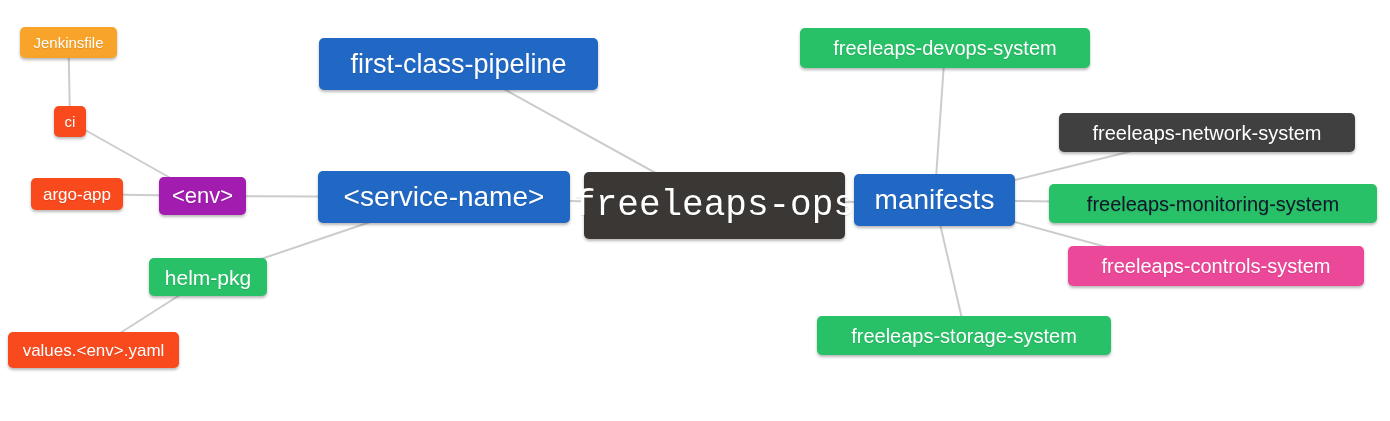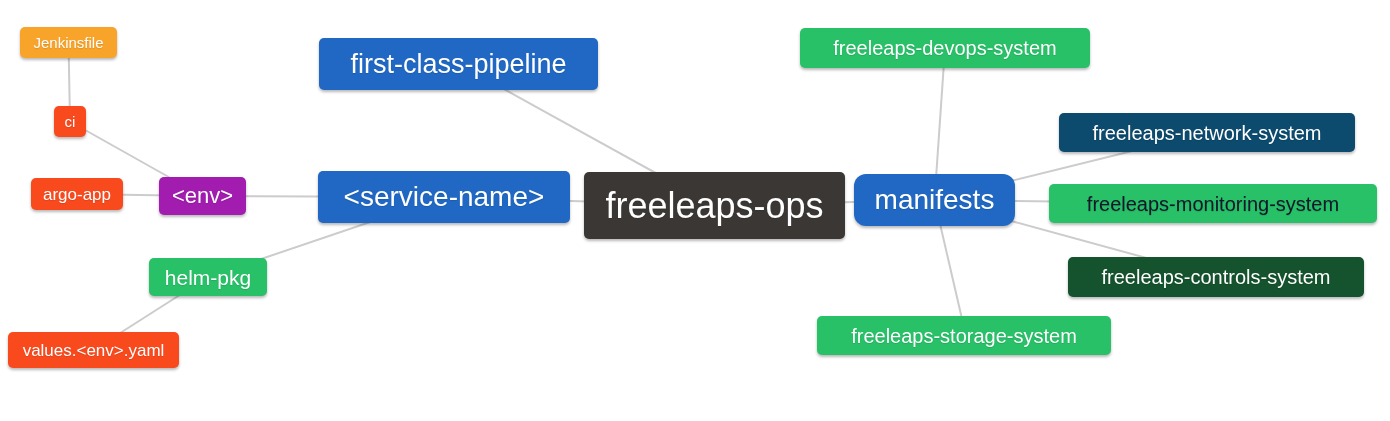--- a/index.html
+++ b/index.html
@@ -66,23 +66,23 @@
       <line x1="934.5" y1="200" x2="1216" y2="277" stroke="#CCCCCC" stroke-width="2"></line>
       <line x1="934.5" y1="200" x2="964" y2="327.5" stroke="#CCCCCC" stroke-width="2"></line>
     </svg>
   <div class="nodes-layer">
       <div class="node" style="left: 20px; top: 27px; width: 97px; height: 31px; background: rgb(248, 164, 42); font-size: 15px; color: rgb(255, 255, 255);">Jenkinsfile</div>
       <div class="node" style="left: 54px; top: 106px; width: 32px; height: 31px; background: rgb(249, 74, 30); font-size: 15px; color: rgb(255, 255, 255);">ci</div>
       <div class="node" style="left: 31px; top: 178px; width: 92px; height: 32px; background: rgb(249, 74, 30); font-size: 17px; color: rgb(255, 255, 255);">argo-app</div>
       <div class="node" style="left: 159px; top: 177px; width: 87px; height: 38px; background: #a21caf; font-size: 22px; color: rgb(255, 255, 255);">&lt;env&gt;</div>
       <div class="node" style="left: 318px; top: 171px; width: 252px; height: 52px; background: rgb(32, 104, 195); font-size: 28px; color: rgb(255, 255, 255);">&lt;service-name&gt;</div>
       <div class="node" style="left: 319px; top: 38px; width: 279px; height: 52px; background: rgb(32, 104, 195); font-size: 27px; color: rgb(255, 255, 255);">first-class-pipeline</div>
-      <div class="node" style="left: 584px; top: 172px; width: 261px; height: 67px; background: rgb(59, 55, 53); font-size: 36px; color: rgb(255, 255, 255);">freeleaps-ops</div>
-      <div class="node" style="left: 854px; top: 174px; width: 161px; height: 52px; background: rgb(32, 104, 195); font-size: 28px; color: rgb(255, 255, 255); border-radius: 12px;">manifests</div>
+      <div class="node" style="left: 584px; top: 172px; width: 261px; height: 67px; background: rgb(59, 55, 53); font-size: 36px; color: rgb(255, 255, 255); font-family: Liberation Mono, monospace;">freeleaps-ops</div>
+      <div class="node" style="left: 854px; top: 174px; width: 161px; height: 52px; background: rgb(32, 104, 195); font-size: 28px; color: rgb(255, 255, 255);">manifests</div>
       <div class="node" style="left: 800px; top: 28px; width: 290px; height: 40px; background: rgb(40, 193, 104); font-size: 20px; color: rgb(255, 255, 255);">freeleaps-devops-system</div>
-      <div class="node" style="left: 1059px; top: 113px; width: 296px; height: 39px; background: #0c4a6e; font-size: 20px; color: rgb(255, 255, 255); text-align: right;">freeleaps-network-system</div>
+      <div class="node" style="left: 1059px; top: 113px; width: 296px; height: 39px; background: #404040; font-size: 20px; color: rgb(255, 255, 255); text-align: right;">freeleaps-network-system</div>
       <div class="node" style="left: 1049px; top: 184px; width: 328px; height: 39px; background: rgb(40, 193, 104); font-size: 20px; color: #0f172a;">freeleaps-monitoring-system</div>
-      <div class="node" style="left: 1068px; top: 257px; width: 296px; height: 40px; background: #14532d; font-size: 20px; color: rgb(255, 255, 255);">freeleaps-controls-system</div>
+      <div class="node" style="left: 1068px; top: 246px; width: 296px; height: 40px; background: #ec4899; font-size: 20px; color: rgb(255, 255, 255);">freeleaps-controls-system</div>
       <div class="node" style="left: 817px; top: 308px; width: 294px; height: 39px; background: rgb(40, 193, 104); font-size: 20px; color: rgb(255, 255, 255); margin-top: 8px;">freeleaps-storage-system</div>
       <div class="node" style="left: 149px; top: 258px; width: 118px; height: 38px; background: rgb(40, 193, 104); font-size: 21px; color: rgb(255, 255, 255);">helm-pkg</div>
       <div class="node" style="left: 8px; top: 332px; width: 171px; height: 36px; background: rgb(249, 74, 30); font-size: 17px; color: rgb(255, 255, 255);">values.&lt;env&gt;.yaml</div>
     </div>
 </div>
 
 </body></html>

